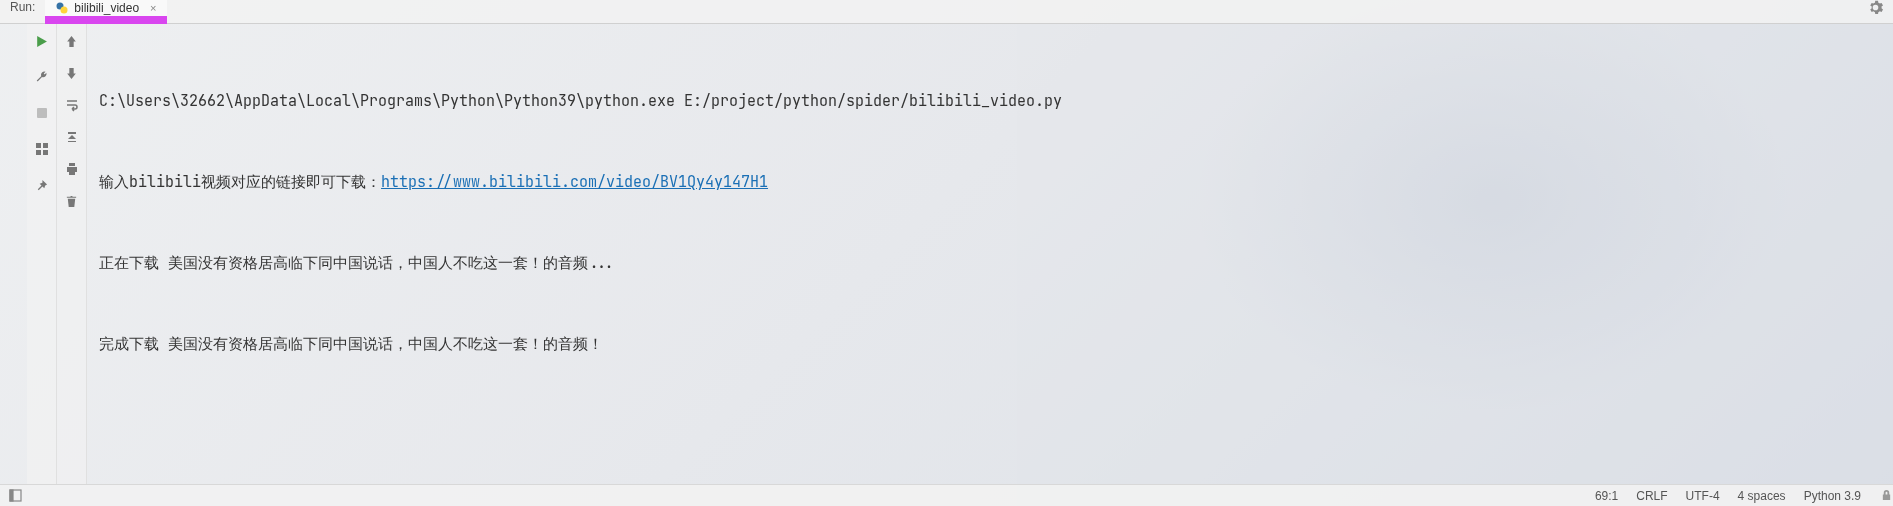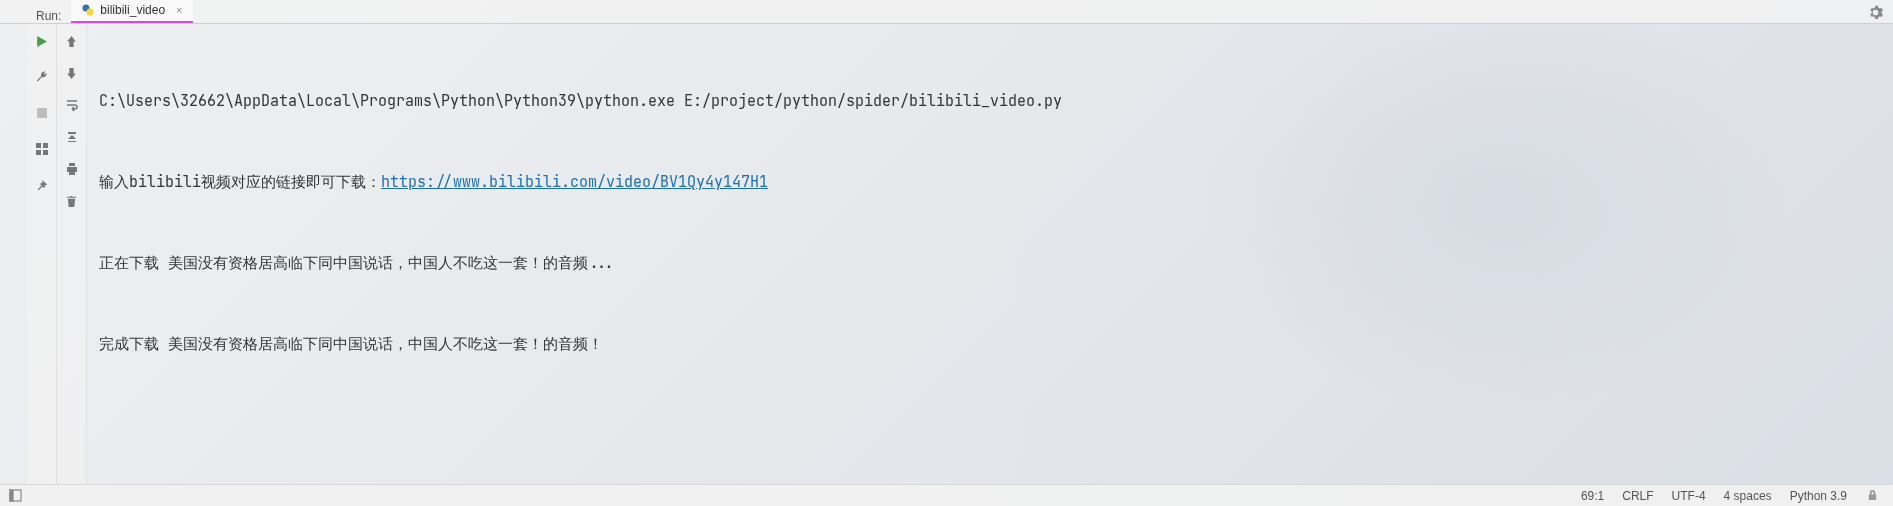--- a/index.html
+++ b/index.html
@@ -24,39 +24,38 @@
       position: absolute;
       right: 50px;
       top: -50px;
       width: 700px;
       height: 500px;
       background: radial-gradient(ellipse at center, rgba(100,120,160,0.25) 0%, transparent 60%);
       border-radius: 50%;
     }
     .header {
       display: flex;
-      align-items: flex-end;
+      align-items: flex-start;
       height: 24px;
       background: rgba(242,242,242,0.85);
       border-bottom: 1px solid #d0d0d0;
       position: relative;
       z-index: 2;
-      padding-left: 26px;
     }
     .run-label {
       padding: 0 10px;
       color: #555;
       font-size: 12px;
     }
     .tab {
       display: flex;
       align-items: center;
       padding: 3px 10px;
       background: rgba(255,255,255,0.55);
-      border-bottom: 2px solid #d946ef;
+      border-bottom: 8px solid #d946ef;
       height: 24px;
       gap: 5px;
     }
     .tab-icon {
       width: 14px;
       height: 14px;
       display: inline-flex;
       align-items: center;
       justify-content: center;
     }
@@ -129,21 +128,21 @@
       height: 22px;
       background: rgba(242,242,242,0.9);
       border-top: 1px solid #d8d8d8;
       display: flex;
       align-items: center;
       font-size: 12px;
       color: #555;
       z-index: 3;
     }
     .statusbar .sb-left { padding: 0 8px; display:flex; gap:8px; }
-    .statusbar .sb-right { margin-left: auto; display: flex; gap: 18px; padding-right: 14px; }
+    .statusbar .sb-right { margin-left: auto; display: flex; gap: 18px; }
     .sb-item { cursor: pointer; }
     .sb-icon { width:14px; height:14px; display:inline-flex; align-items:center; justify-content:center; color:#777; }
   </style>
 </head>
 <body>
 
 <div class="bg-image"></div>
 
 <div class="header">
   <span class="run-label">Run:</span>

